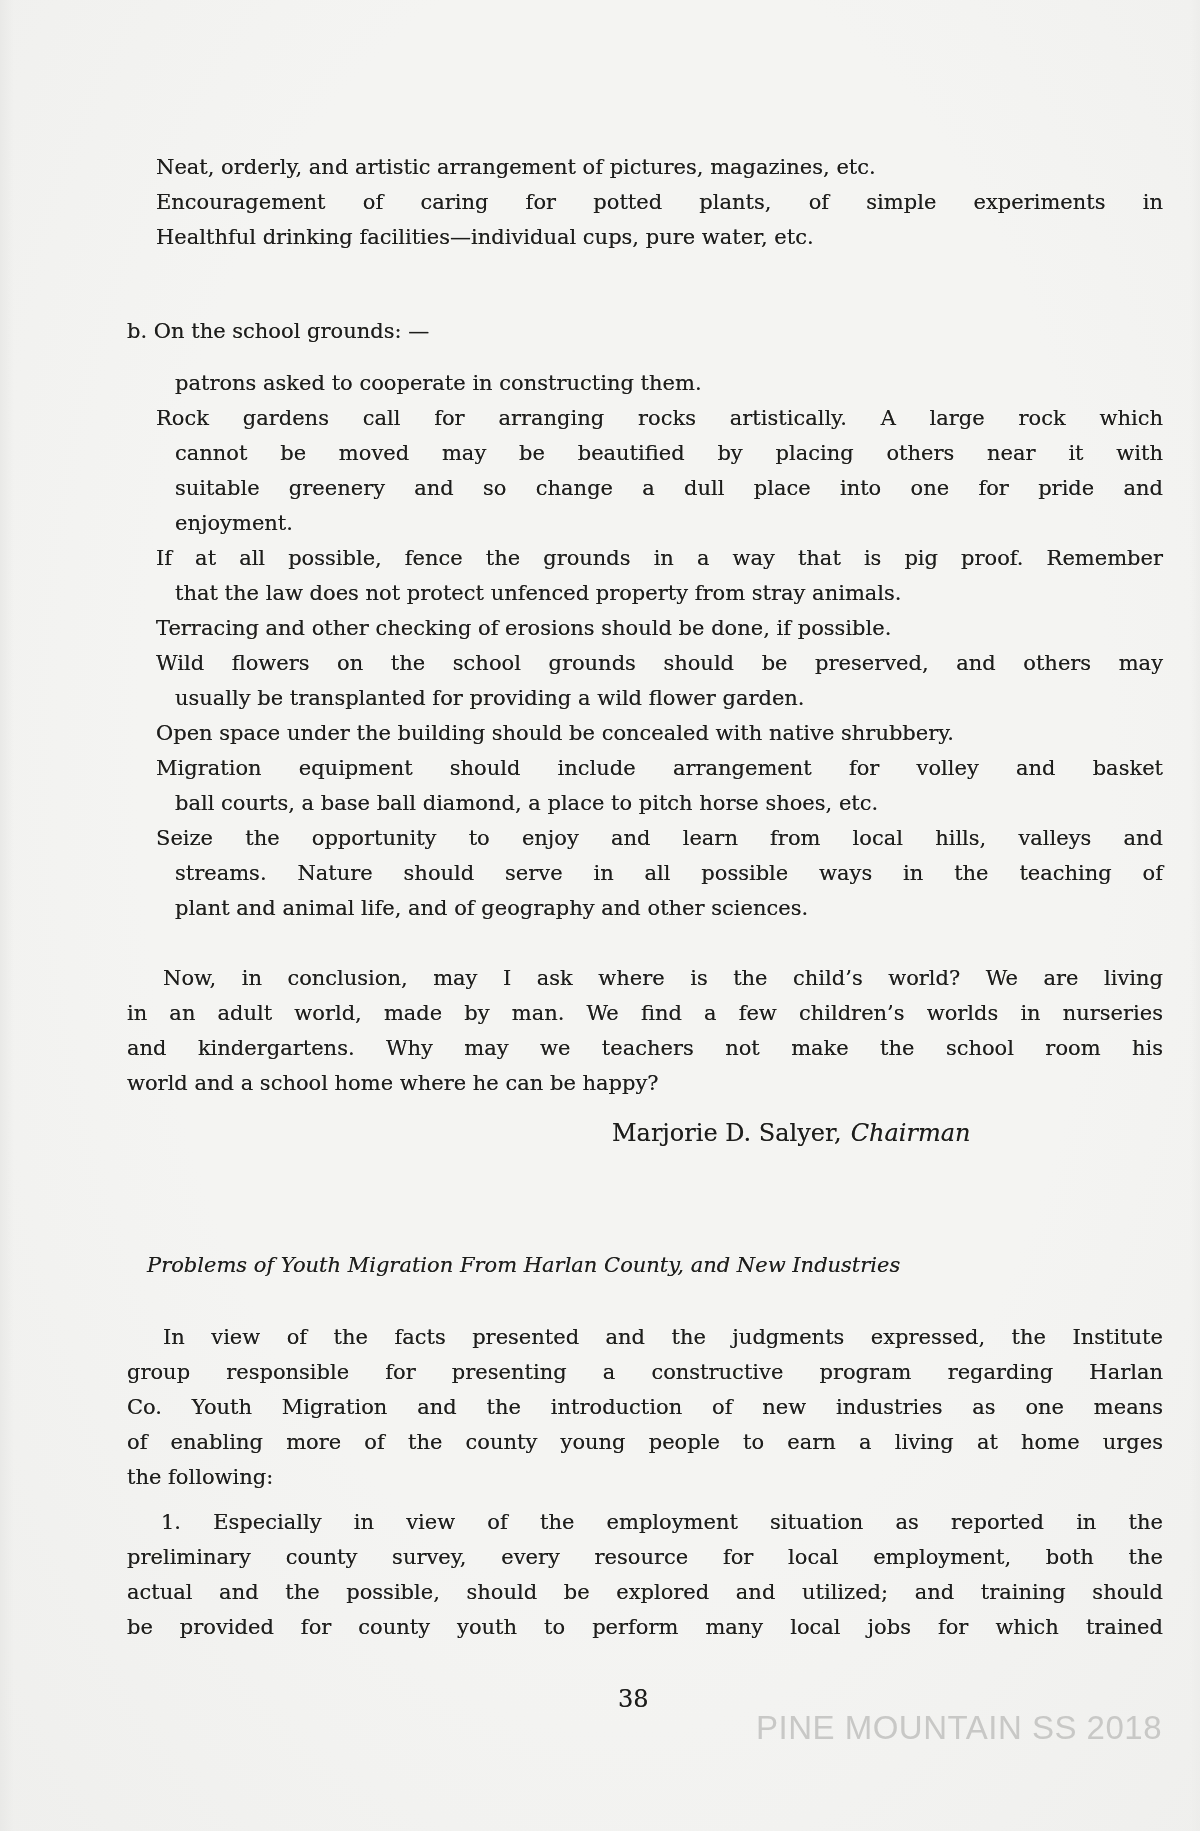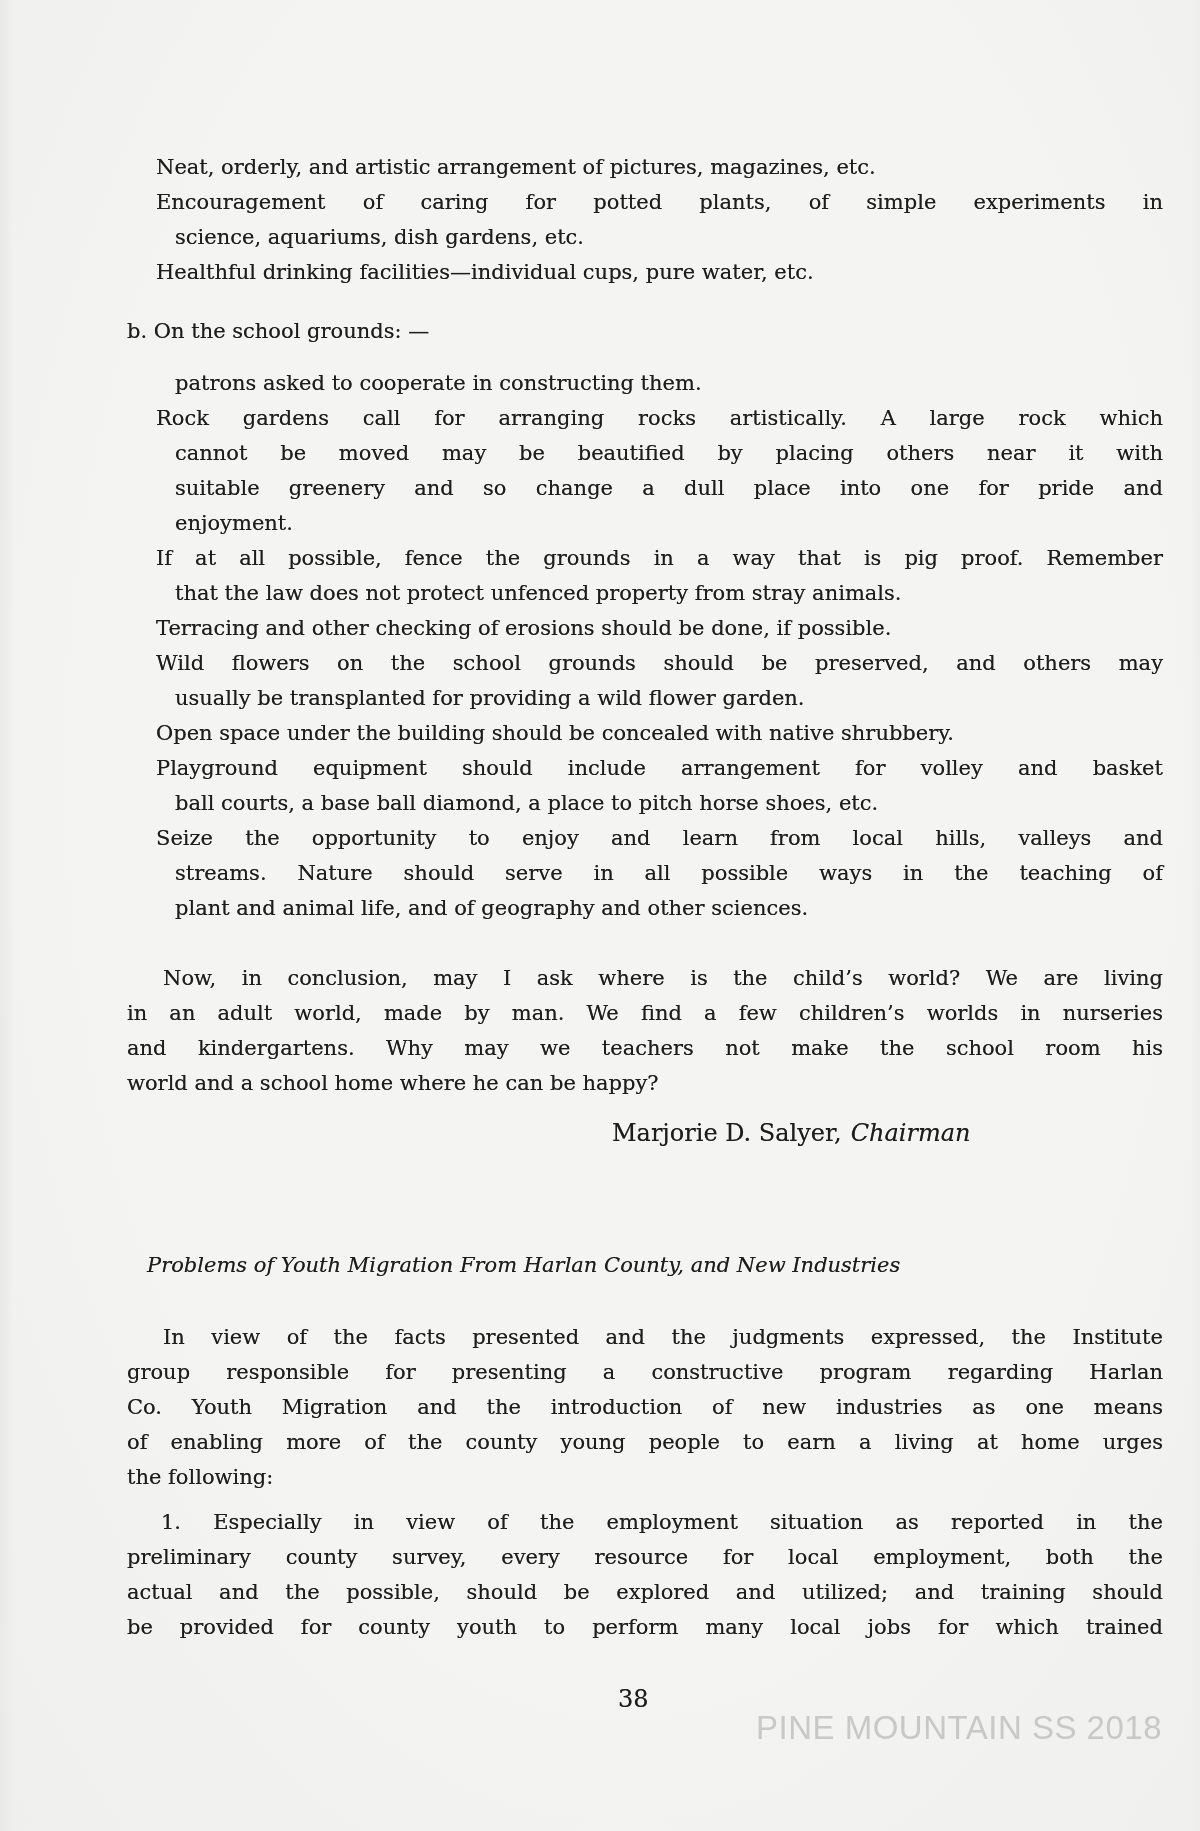--- a/index.html
+++ b/index.html
@@ -52,41 +52,40 @@
   }
 </style>
 </head>
 <body>
 
 <div class="page">
 
   <div class="blk" style="top:150px">
     <div class="ln f">Neat, orderly, and artistic arrangement of pictures, magazines, etc.</div>
     <div class="ln f j">Encouragement of caring for potted plants, of simple experiments in</div>
-    <div class="ln c">science, aquariums, dish gardens, etc.</div>
     <div class="ln f">Healthful drinking facilities—individual cups, pure water, etc.</div>
   </div>
 
   <div class="blk" style="top:314px">
     <div class="ln b-label">b. On the school grounds: —</div>
   </div>
 
   <div class="blk" style="top:366px">
     <div class="ln c">patrons asked to cooperate in constructing them.</div>
     <div class="ln f j">Rock gardens call for arranging rocks artistically. A large rock which</div>
     <div class="ln c j">cannot be moved may be beautified by placing others near it with</div>
     <div class="ln c j">suitable greenery and so change a dull place into one for pride and</div>
     <div class="ln c">enjoyment.</div>
     <div class="ln f j">If at all possible, fence the grounds in a way that is pig proof. Remember</div>
     <div class="ln c">that the law does not protect unfenced property from stray animals.</div>
     <div class="ln f">Terracing and other checking of erosions should be done, if possible.</div>
     <div class="ln f j">Wild flowers on the school grounds should be preserved, and others may</div>
     <div class="ln c">usually be transplanted for providing a wild flower garden.</div>
     <div class="ln f">Open space under the building should be concealed with native shrubbery.</div>
-    <div class="ln f j">Playground equipment should include arrangement for volley and basket</div>
+    <div class="ln f j">Migration equipment should include arrangement for volley and basket</div>
     <div class="ln c">ball courts, a base ball diamond, a place to pitch horse shoes, etc.</div>
     <div class="ln f j">Seize the opportunity to enjoy and learn from local hills, valleys and</div>
     <div class="ln c j">streams. Nature should serve in all possible ways in the teaching of</div>
     <div class="ln c">plant and animal life, and of geography and other sciences.</div>
   </div>
 
   <div class="blk" style="top:961px">
     <div class="ln ind j">Now, in conclusion, may I ask where is the child’s world? We are living</div>
     <div class="ln j">in an adult world, made by man. We find a few children’s worlds in nurseries</div>
     <div class="ln j">and kindergartens. Why may we teachers not make the school room his</div>

